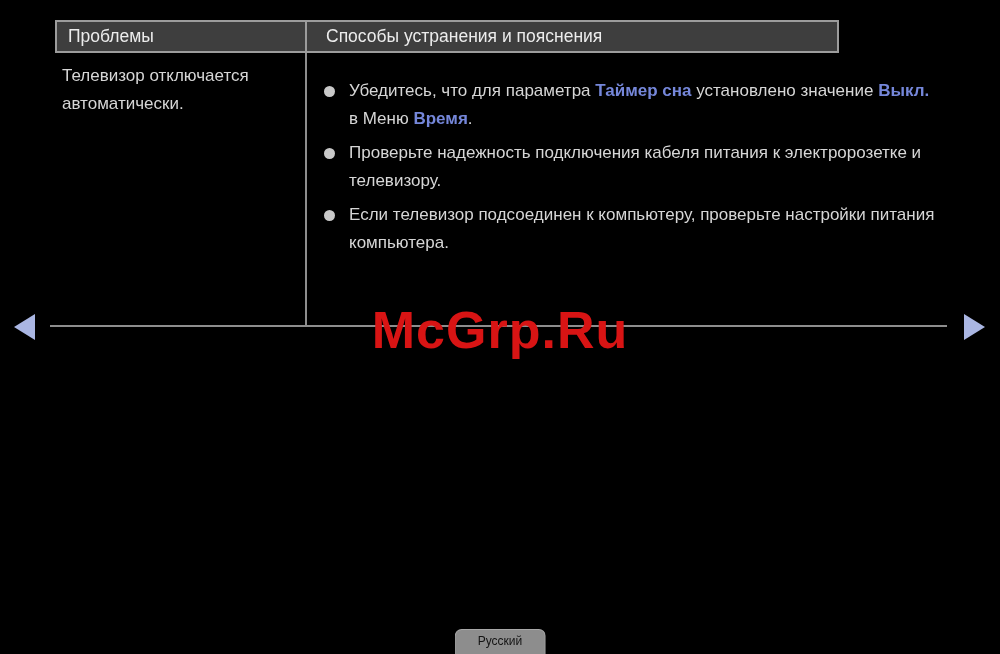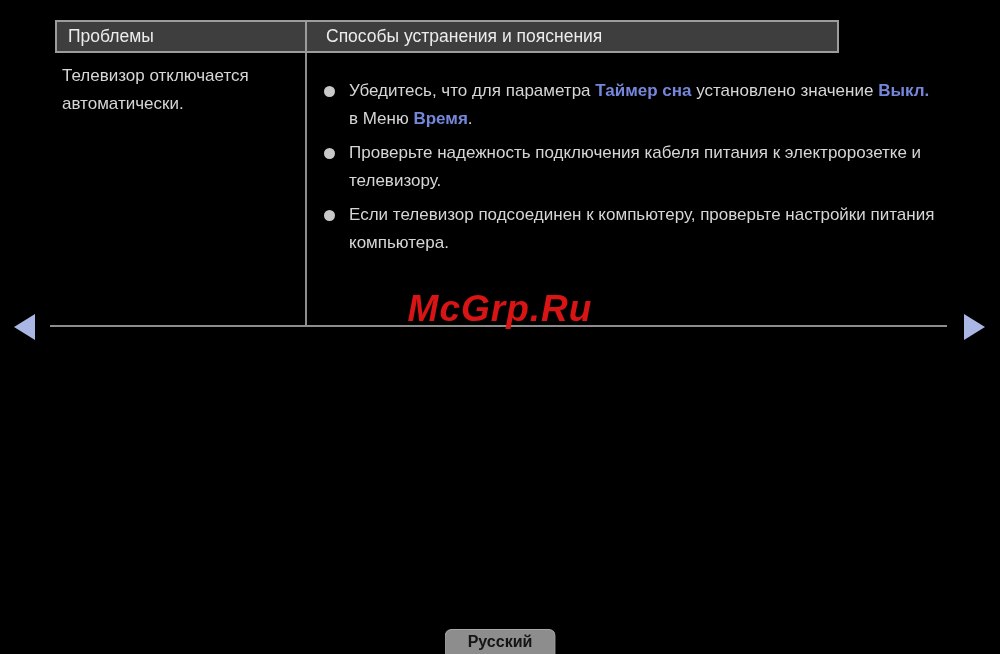--- a/index.html
+++ b/index.html
@@ -110,44 +110,43 @@
     width: 0; height: 0;
     border-top: 13px solid transparent;
     border-bottom: 13px solid transparent;
     border-left: 21px solid var(--arrow, #aab6e3);
     cursor: pointer;
   }
 
   
   .watermark {
     position: absolute;
-    left: 50%; top: 288px;
+    left: 50%; top: 300px;
     transform: translateX(-50%);
-    font-size: 37px;
-    font-style: italic;
+    font-size: 52px;
     font-weight: bold;
     letter-spacing: 1px;
     color: var(--watermark, #d81414);
     white-space: nowrap;
   }
 
   
   .lang-tab {
     position: absolute;
     left: 50%; bottom: 0;
     transform: translateX(-50%);
     height: 24px;
     padding: 0 22px;
     background: var(--tab-bg, #8d8d8d);
     border: 1px solid #a8a8a8;
     border-bottom: none;
     border-radius: 7px 7px 0 0;
     color: var(--tab-text, #141414);
-    font-size: 16px;
-    font-weight: bold;
+    font-size: 12px;
+    font-weight: normal;
     line-height: 23px;
     cursor: pointer;
     white-space: nowrap;
     margin-top: 16px;
   }
 </style>
 </head>
 <body>
 
 <div class="screen">

